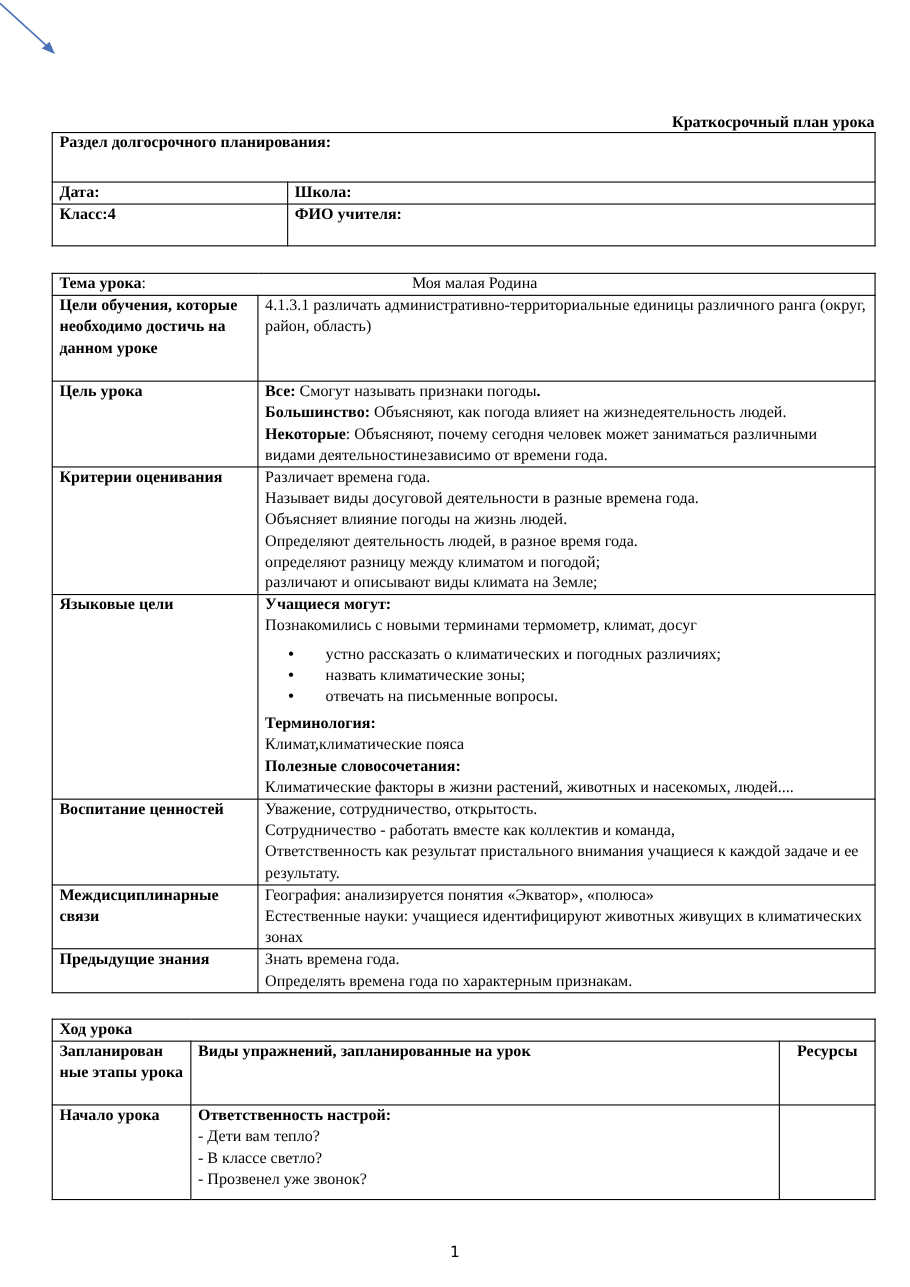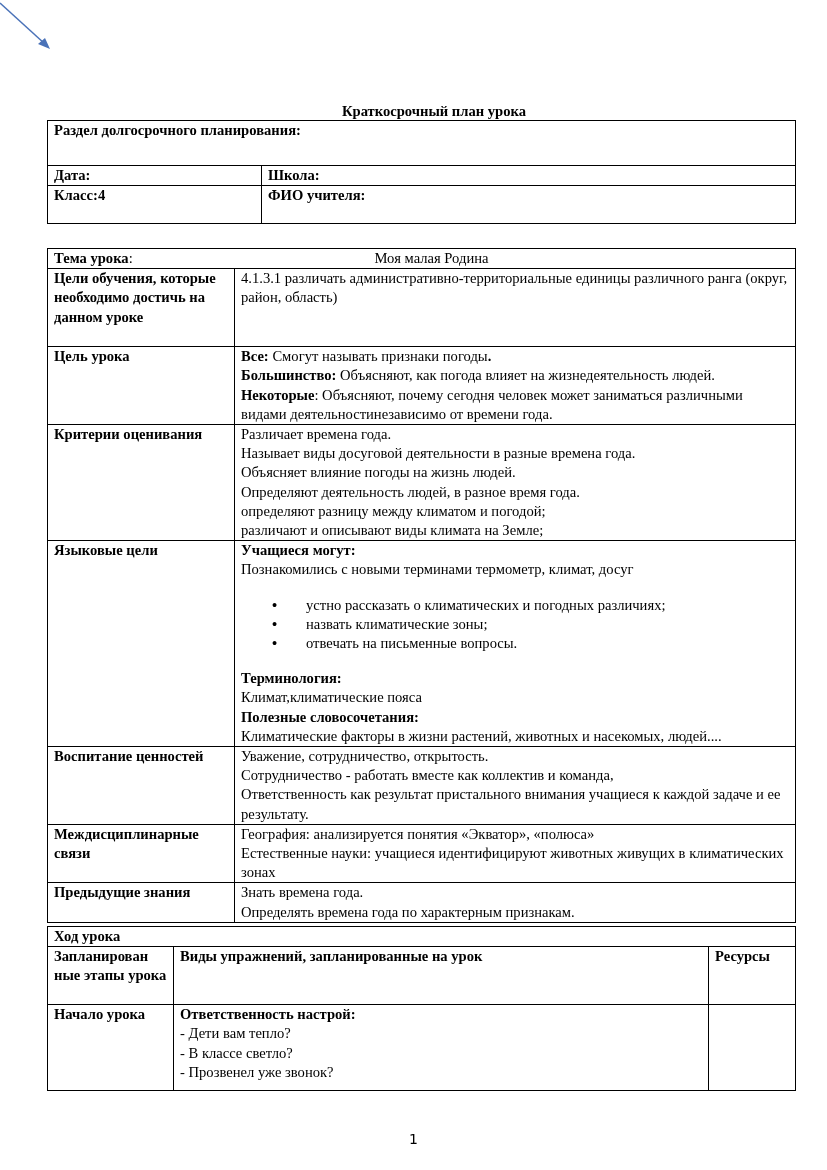--- a/index.html
+++ b/index.html
@@ -1,26 +1,26 @@
 <!DOCTYPE html>
 <html><head>
 <meta charset="utf-8">
 <style>
   html, body { margin:0; padding:0; background:#ffffff; }
   body { width:827px; height:1170px; position:relative; overflow:hidden;
          font-family:"Liberation Serif", "DejaVu Serif", serif; color:#000; font-size:14.6px; line-height:19.2px; }
   .arrow { position:absolute; left:0; top:0; width:60px; height:60px; }
-  .doc-title { position:absolute; left:60px; width:748px; top:102px; text-align:center; font-weight:bold; }
+  .doc-title { position:absolute; left:47px; width:748px; top:102px; text-align:right; font-weight:bold; }
   table { position:absolute; left:47px; border-collapse:collapse; width:748px; table-layout:fixed; }
   td { border:1px solid #000; vertical-align:top; padding:0 6px; }
   .b { font-weight:bold; }
   .t1 { top:120px; }
   .t2 { top:248px; }
   .t3 { top:926px; }
-  ul { margin:16px; padding-left:49px; list-style:none; }
+  ul { margin:6px; padding-left:49px; list-style:none; }
   ul li { position:relative; }
   ul li::before { content:"•"; position:absolute; left:-34px; font-weight:bold; }
   .page-num { position:absolute; top:1130px; left:0; width:827px; text-align:center;
               font-family:"DejaVu Sans", sans-serif; font-size:14px; }
   p { margin:0; }
 </style>
 </head>
 <body>
 
 <svg class="arrow" viewBox="0 0 60 60">
@@ -133,21 +133,21 @@
       <col style="width:535px">
       <col style="width:87px">
     </colgroup>
   <tbody>
       <tr>
     <td colspan="3" class="b" style="text-align:left">Ход урока</td>
   </tr>
   <tr style="height:58px">
     <td class="b">Запланирован ные этапы урока</td>
     <td class="b" style="text-align:left">Виды упражнений, запланированные на урок</td>
-    <td class="b" style="">Ресурсы</td>
+    <td class="b" style="text-align:center">Ресурсы</td>
   </tr>
   <tr style="height:86px">
     <td class="b">Начало урока</td>
     <td>
       <p class="b">Ответственность  настрой:</p>
       <p>- Дети вам тепло?</p>
       <p>- В классе светло?</p>
       <p>- Прозвенел уже звонок?</p>
     </td>
     <td></td>

